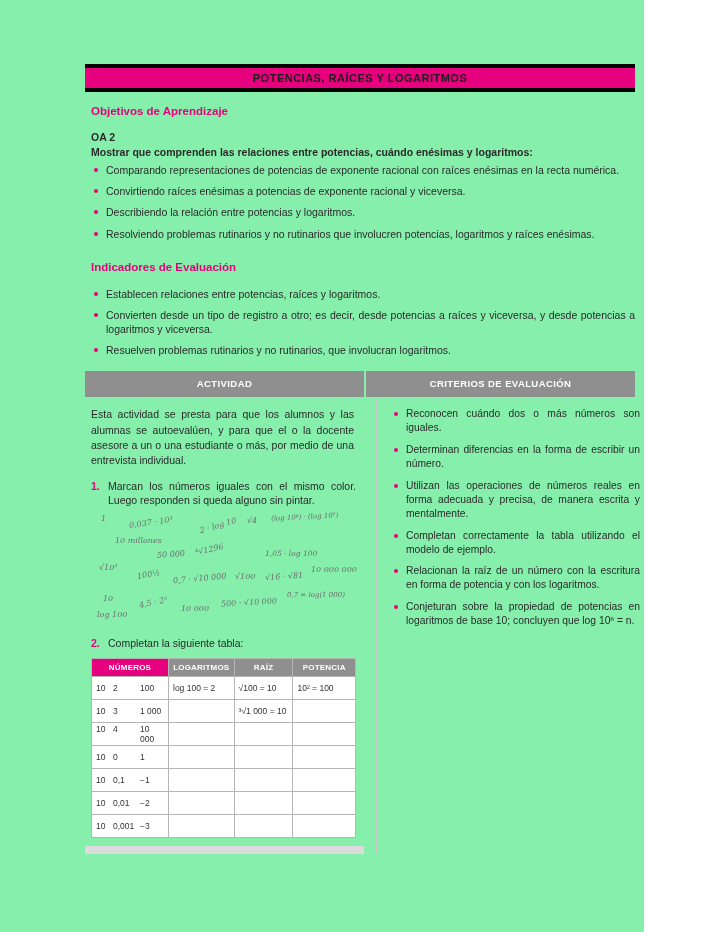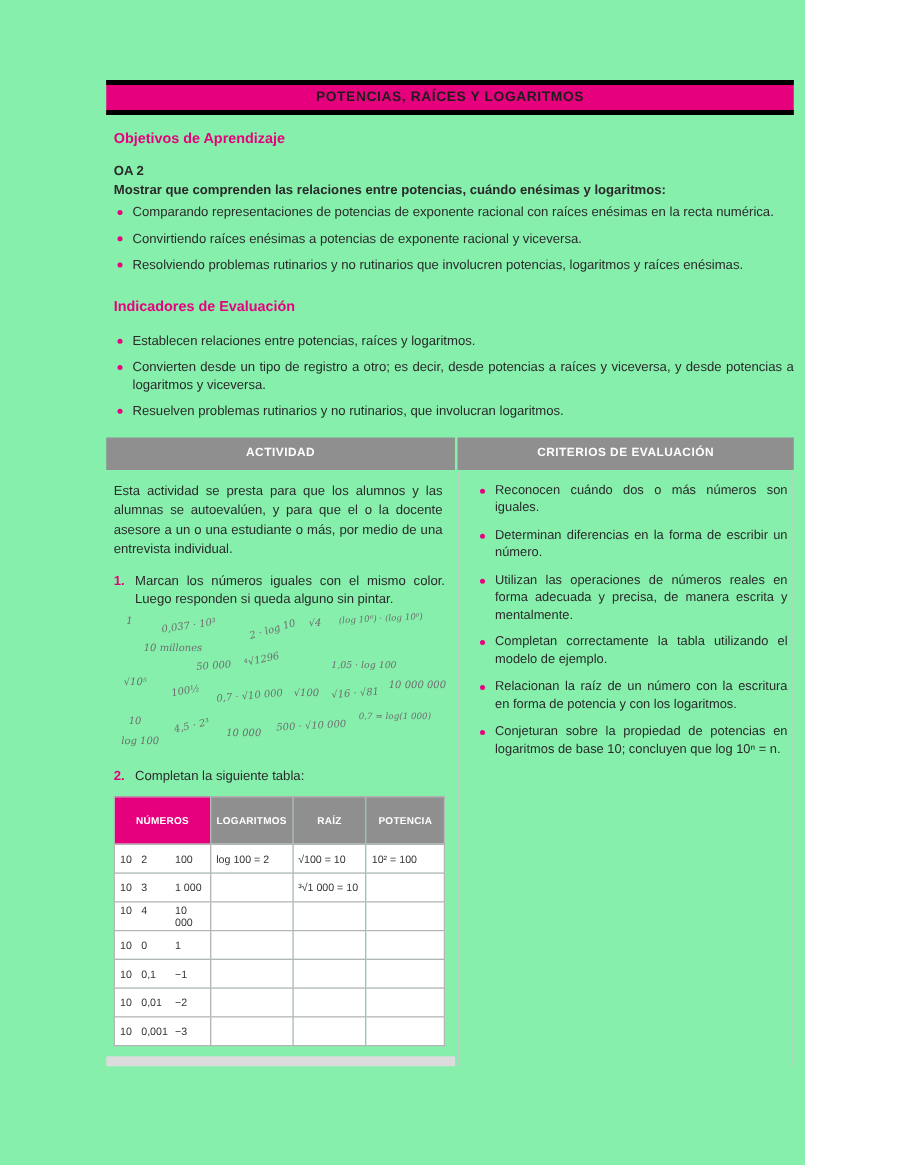--- a/index.html
+++ b/index.html
@@ -23,38 +23,38 @@
   ul.blist li{position:relative;padding-left:15px;margin-bottom:7px;font-size:10.5px;line-height:1.35;text-align:justify;}
   ul.blist li .dot{position:absolute;left:3px;top:5px;width:4px;height:4px;border-radius:50%;background:#e6007e;}
   ul.blist.bold li{font-weight:normal;}
   ul.blist.crit li{margin-bottom:8px;font-size:10.3px;}
 
   
   .ev{margin-top:14px;}
   .ev-head{display:grid;grid-template-columns:279px 269px;gap:2px;}
   .ev-head .hd{background:#8f8f8f;color:#fff;font-size:9.5px;font-weight:bold;text-align:center;
                height:26px;line-height:26px;letter-spacing:.4px;}
-  .ev-body{display:grid;grid-template-columns:279px 269px;gap:2px;margin-top:2px;min-height:426px;}
+  .ev-body{display:grid;grid-template-columns:279px 269px;gap:12px;margin-top:2px;min-height:426px;}
   .col-left{position:relative;padding:8px 8px 16px 2px;}
   .col-right{border-left:1px solid #c9c9c9;border-right:1px solid #c9c9c9;padding:8px 4px 8px 8px;}
   .left-bottom-bar{position:absolute;left:0;right:0;bottom:0;height:8px;background:#dcdcdc;}
 
   .act-intro{font-size:10.5px;line-height:1.45;text-align:justify;margin:0 2px 11px 4px;}
   .step{display:flex;gap:6px;font-size:10.5px;line-height:1.35;margin:0 0 4px 4px;}
   .step .no{color:#e6007e;font-weight:bold;min-width:11px;}
   .step .txt{text-align:justify;}
 
   
   .cloud{position:relative;width:262px;height:114px;margin:4px 0 10px 8px;}
   .cloud span{position:absolute;font-family:"DejaVu Serif",serif;font-style:italic;
               color:#6e6e6e;font-size:8px;white-space:nowrap;}
 
   
   .mtable{border-collapse:collapse;margin:8px 0 0 4px;}
-  .mtable th{font-size:8px;font-weight:bold;color:#fff;padding:14px 2px;border:1px solid #b5b5b5;
+  .mtable th{font-size:8px;font-weight:bold;color:#fff;padding:4px 2px;border:1px solid #b5b5b5;
              text-align:center;letter-spacing:.2px;}
   .mtable th.numh{background:#e6007e;}
   .mtable th.gr{background:#8f8f8f;}
   .mtable td{border:1px solid #b5b5b5;font-size:8.5px;height:20px;padding:1px 4px;
              vertical-align:middle;background:#fff;color:#333;}
   .mtable td .ng{display:grid;grid-template-columns:17px 27px 1fr;}
 </style>
 </head>
 <body>
 
@@ -65,20 +65,21 @@
       <span class="banner-title">POTENCIAS, RAÍCES Y LOGARITMOS</span>
     </div>
 
     <div class="sect-h">Objetivos de Aprendizaje</div>
     <div class="oa-code">OA 2</div>
     <div class="oa-text">Mostrar que comprenden las relaciones entre potencias, cuándo enésimas y logaritmos:</div>
 
     <ul class="blist bold">
       <li><span class="dot"></span><span>Comparando representaciones de potencias de exponente racional con raíces enésimas en la recta numérica.</span></li>
       <li><span class="dot"></span><span>Convirtiendo raíces enésimas a potencias de exponente racional y viceversa.</span></li>
+      <li><span class="dot"></span><span>Describiendo la relación entre potencias y logaritmos.</span></li>
       <li><span class="dot"></span><span>Resolviendo problemas rutinarios y no rutinarios que involucren potencias, logaritmos y raíces enésimas.</span></li>
     </ul>
 
     <div class="sect-h ind">Indicadores de Evaluación</div>
 
     <ul class="blist">
       <li><span class="dot"></span><span>Establecen relaciones entre potencias, raíces y logaritmos.</span></li>
       <li><span class="dot"></span><span>Convierten desde un tipo de registro a otro; es decir, desde potencias a raíces y viceversa, y desde potencias a logaritmos y viceversa.</span></li>
       <li><span class="dot"></span><span>Resuelven problemas rutinarios y no rutinarios, que involucran logaritmos.</span></li>
     </ul>

